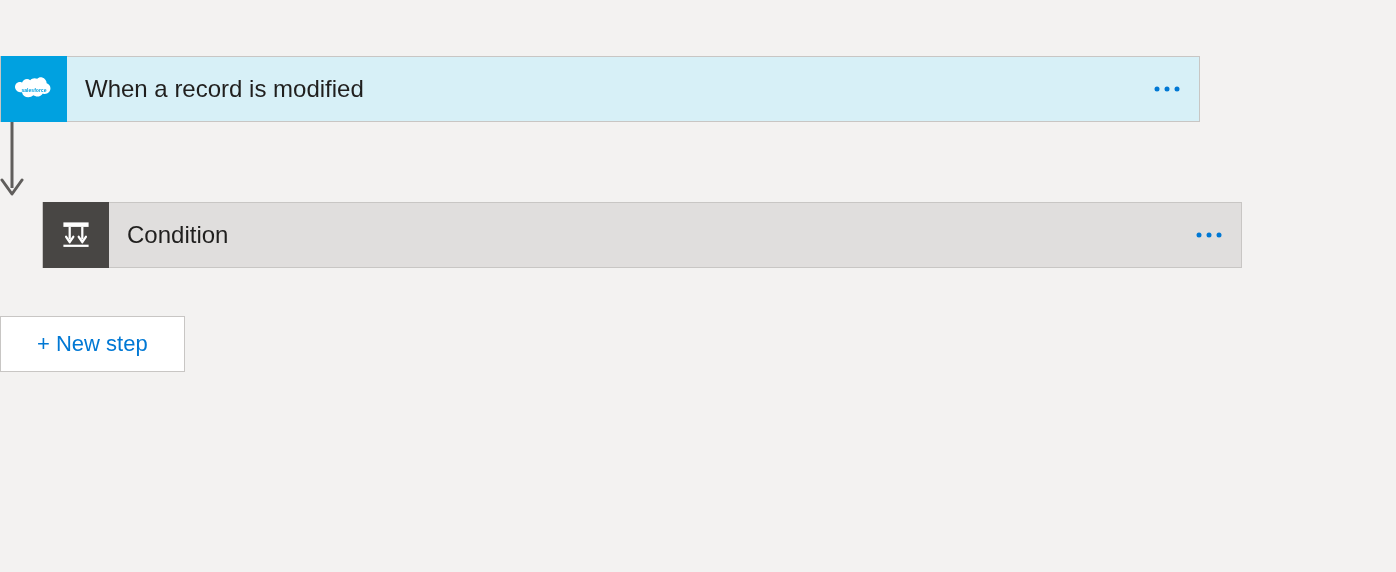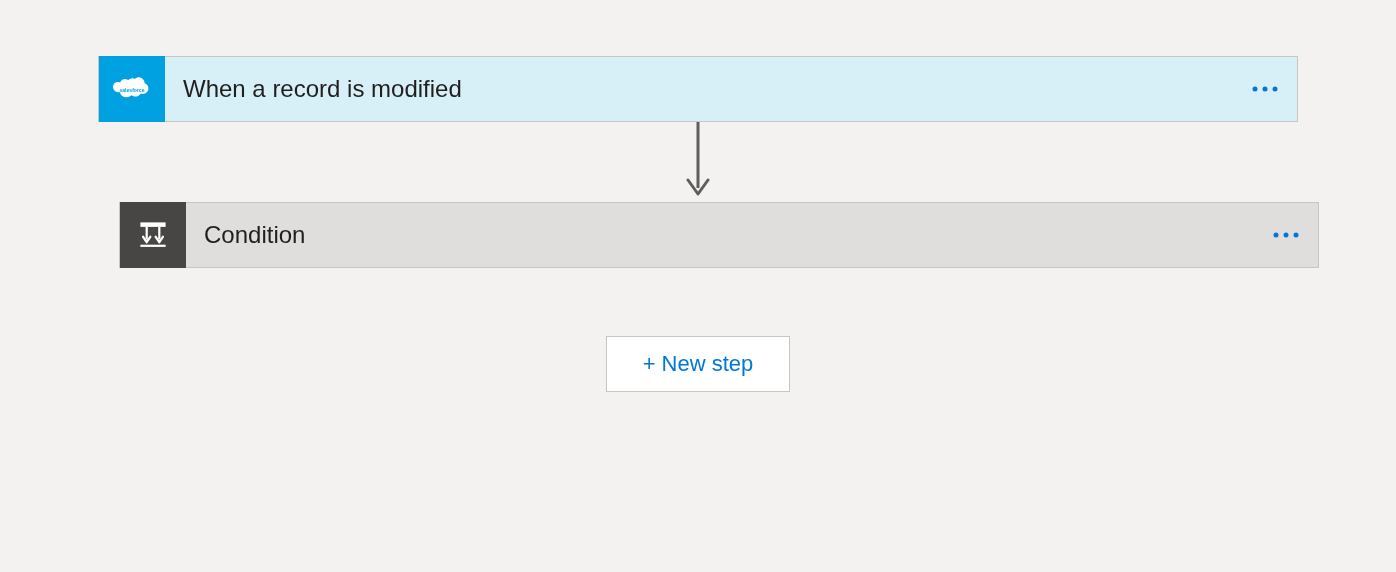--- a/index.html
+++ b/index.html
@@ -10,21 +10,21 @@
     body {
       font-family: "Segoe UI", -apple-system, BlinkMacSystemFont, sans-serif;
       background-color: #f3f2f1;
       width: 1396px;
       height: 572px;
       position: relative;
     }
     .flow-container {
       display: flex;
       flex-direction: column;
-      align-items: center;
+      align-items: flex-start;
       padding-top: 56px;
     }
     .step-card {
       width: 1200px;
       height: 66px;
       display: flex;
       align-items: center;
       border: 1px solid #c8c6c4;
       position: relative;
       cursor: pointer;
@@ -80,21 +80,21 @@
     .arrow-connector {
       height: 80px;
       display: flex;
       align-items: center;
       justify-content: center;
     }
     .arrow-connector svg {
       height: 80px;
     }
     .new-step-container {
-      margin-top: 68px;
+      margin-top: 48px;
       display: flex;
       justify-content: center;
     }
     .new-step-button {
       padding: 14px 36px;
       border: 1px solid #c8c6c4;
       background-color: #ffffff;
       color: #0078d4;
       font-size: 22px;
       font-weight: 400;

